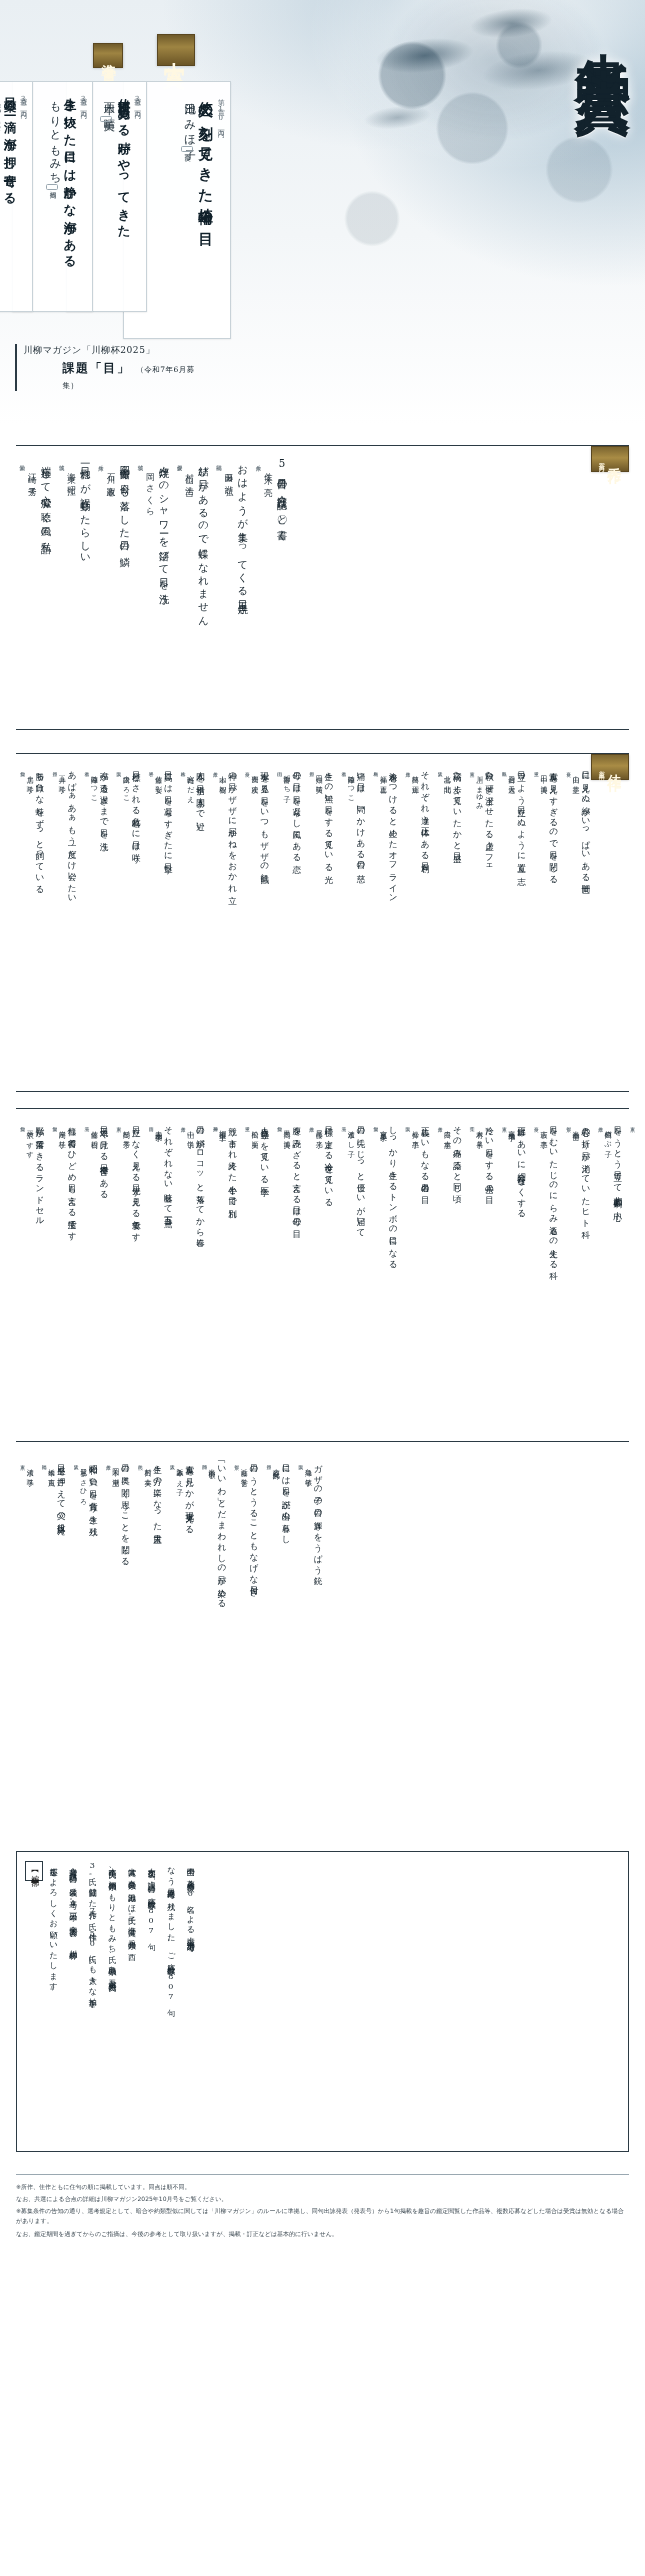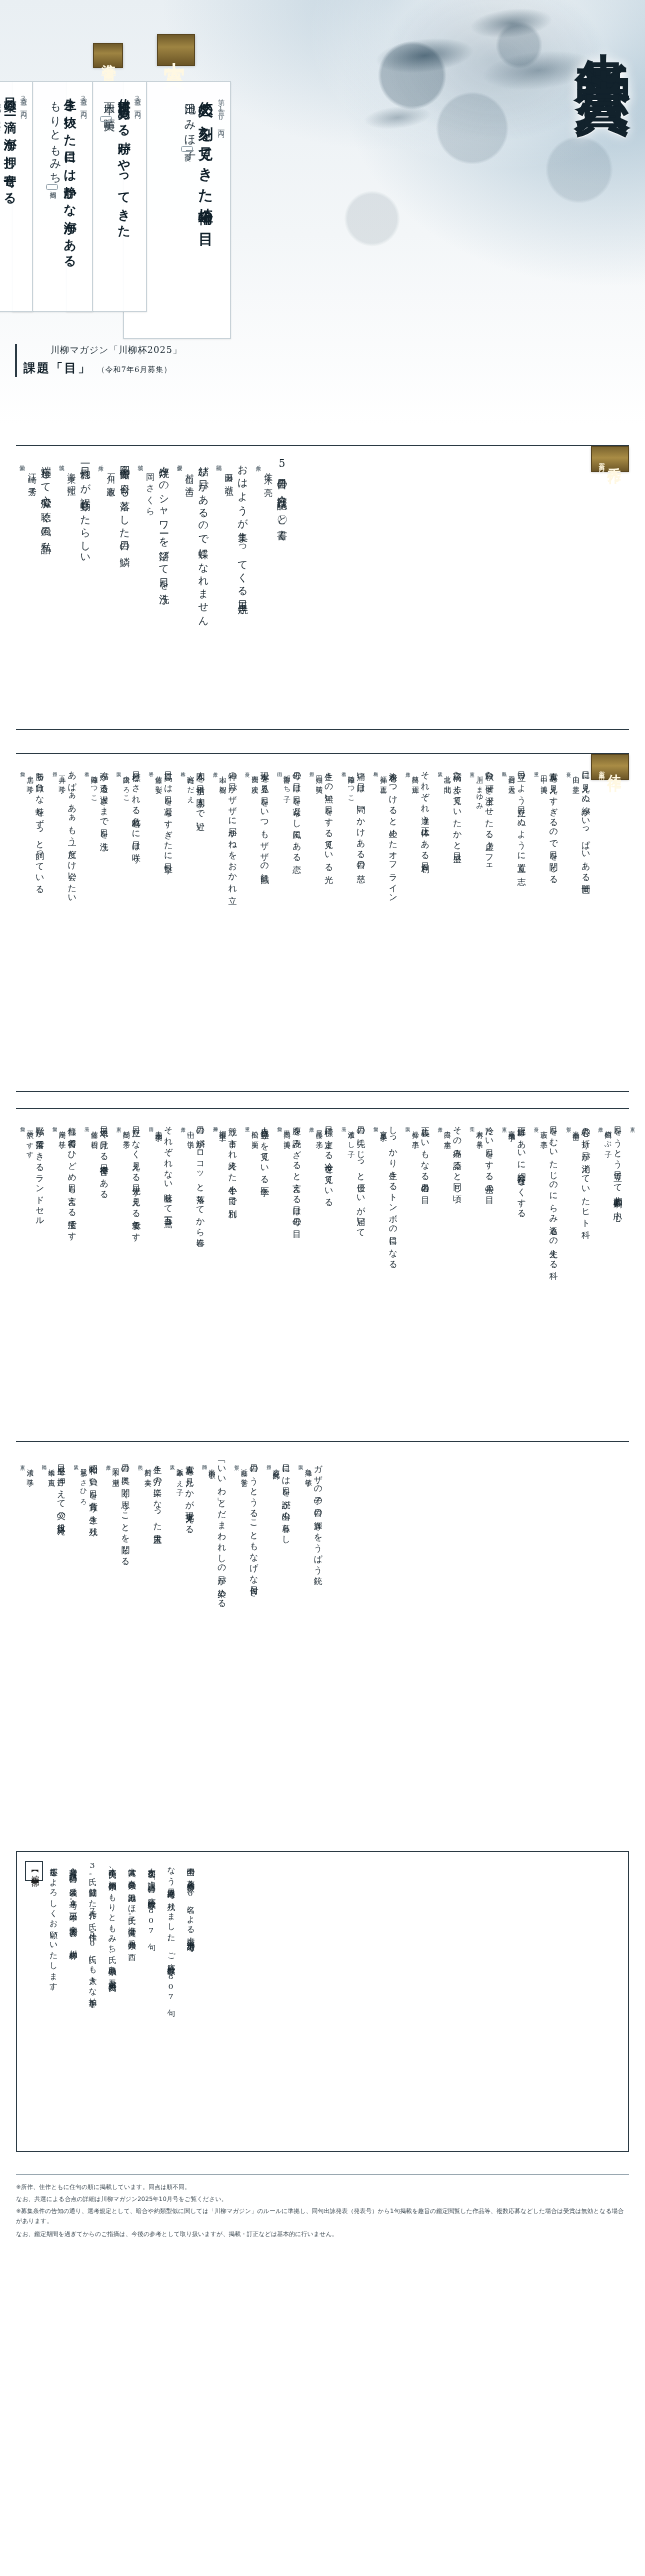--- a/index.html
+++ b/index.html
@@ -91,22 +91,22 @@
     border:0.5px solid #5a4720;
   }
   .ribbon.big { font-size:21.5px; letter-spacing:5.4px; padding:9.7px 5.4px; }
   .ribbon.mid { font-size:14.5px; letter-spacing:3.8px; padding:7.5px 4.3px; }
 
   
   .mag-note {
     position:absolute; left:15px; top:344px; width:194px;
     border-left:2.2px solid #2b3a44; padding-left:6.5px;
   }
-  .mag-note .l1 { font-size:9.1px; letter-spacing:0.5px; color:#15232c;text-align:center; }
-  .mag-note .l2 { font-size:12px; font-weight:700; letter-spacing:1.6px; color:#15232c; margin-top:3.2px; }
+  .mag-note .l1 { font-size:9.1px; letter-spacing:0.5px; color:#15232c; }
+  .mag-note .l2 { font-size:12px; font-weight:700; letter-spacing:1.6px; color:#15232c; margin-top:3.2px;margin-left:39px; }
   .mag-note .l2 small { font-size:7.5px; font-weight:400; letter-spacing:0.5px; }
 
   
   .section { position:absolute; left:16px; width:613px; }
   .sec-rule { border-top:1.1px solid #2b3a44; border-bottom:1.1px solid #2b3a44; }
   .sec-badge {
     position:absolute; right:0; top:0;
     writing-mode:vertical-rl; text-orientation:upright;
     background:linear-gradient(180deg,#7b6530,#a98c45 45%,#6d5728);
     color:#fff8e2; font-weight:700; font-size:14px; letter-spacing:3.8px;

